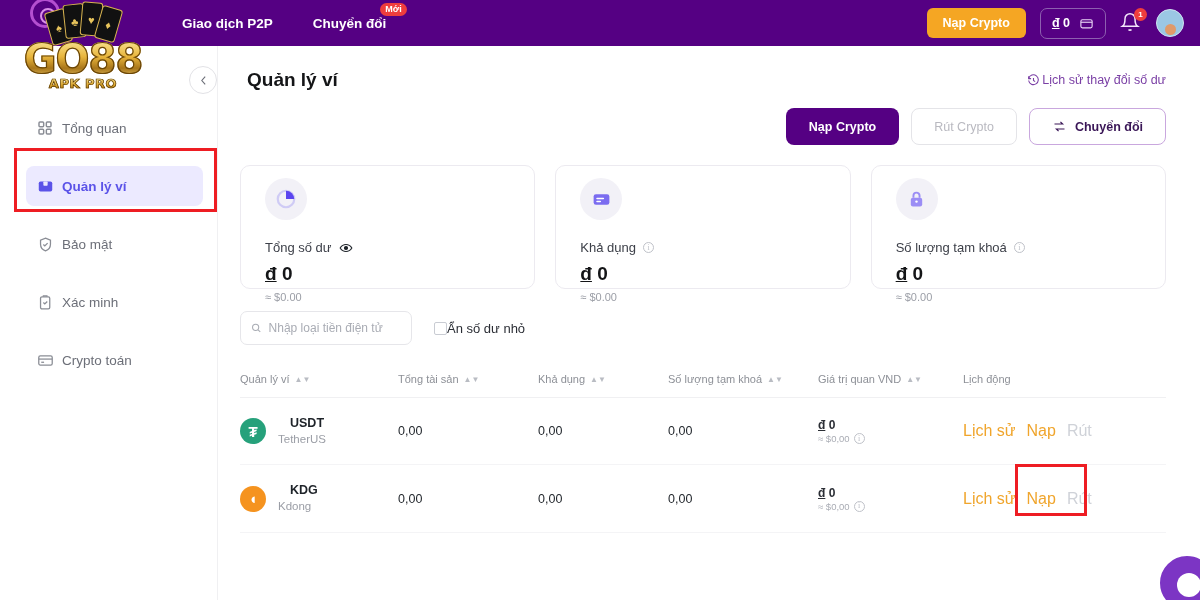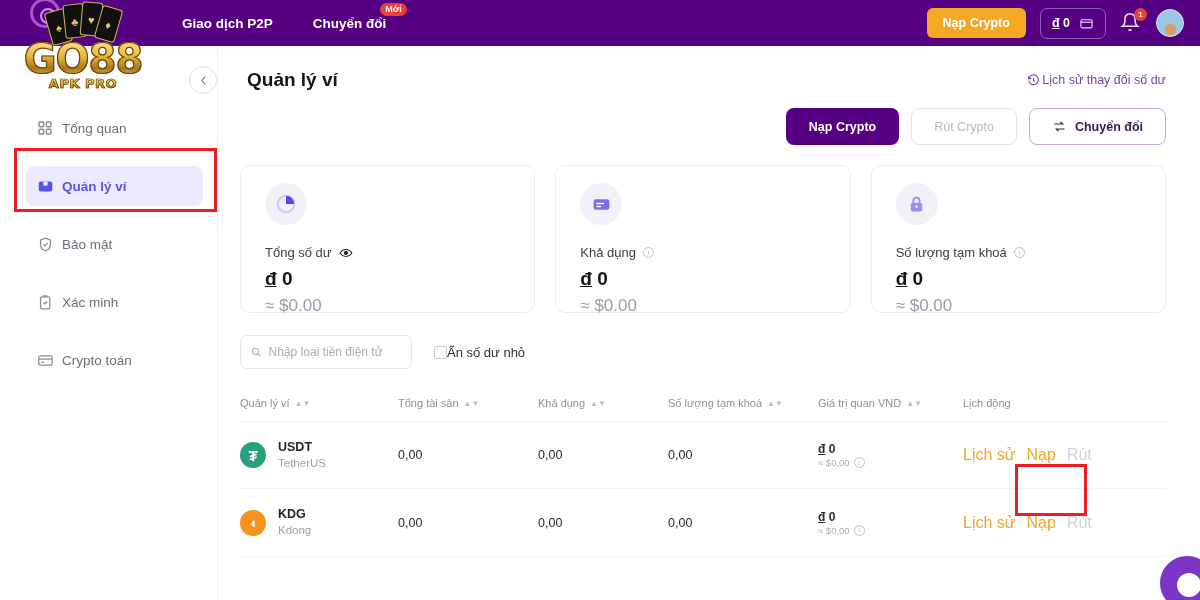--- a/index.html
+++ b/index.html
@@ -140,31 +140,31 @@
     font-size: 12.5px; font-weight: bold; border-radius: 8px;
     padding: 10px 22px; cursor: pointer; white-space: nowrap;
     display: flex; align-items: center; gap: 8px; border: 1px solid transparent;
   }
   .btn-primary { background: #550083; color: #fff; }
   .btn-ghost { background: #fff; color: #b9b9c0; border-color: #e4e4e8; font-weight: normal; }
   .btn-outline { background: #fff; color: #3a1657; border-color: #c9a7de; }
 
   .cards { display: flex; gap: 20px; padding: 20px 34px 0 22px; }
   .bal-card {
-    flex: 1; height: 148px; border: 1px solid #eceaf0; border-radius: 10px;
-    padding: 17px 24px; background: #fff;
+    flex: 1; height: 124px; border: 1px solid #eceaf0; border-radius: 10px;
+    padding: 12px 24px; background: #fff;
   }
   .bal-ico-wrap {
     width: 42px; height: 42px; border-radius: 50%; background: #f2f1f7;
     display: flex; align-items: center; justify-content: center; margin-bottom: 20px;
   }
   .bal-label { display: flex; align-items: center; gap: 7px; font-size: 13px; color: #3d4049; }
   .bal-amount { font-size: 19px; font-weight: bold; color: #141517; margin-top: 8px; }
   .bal-amount .dong { text-decoration: underline; }
-  .bal-sub { font-size: 17px; color: #9b9ea6; margin-top: 6px; }
+  .bal-sub { font-size: 11px; color: #9b9ea6; margin-top: 6px; }
 
   .filter-row { display: flex; align-items: center; gap: 22px; padding: 22px 34px 0 22px; }
   .search-box {
     width: 172px; height: 34px; border: 1px solid #e6e6ea; border-radius: 7px;
     display: flex; align-items: center; gap: 7px; padding: 0 10px;
   }
   .search-box input {
     border: none; outline: none; font-size: 12px; color: #3d4049;
     width: 100%; font-family: "Liberation Sans", sans-serif; background: transparent;
   }
@@ -174,21 +174,21 @@
 
   table { width: calc(100% - 56px); margin: 16px 34px 0 22px; border-collapse: collapse; }
   thead th {
     text-align: left; font-size: 11px; font-weight: normal; color: #8d9097;
     padding: 12px 0; border-bottom: 1px solid #f0f0f2; white-space: nowrap;
   }
   .sort-ico { display: inline-block; margin-left: 5px; color: #b9bcc3; font-size: 8px; line-height: 1; vertical-align: 1px;}
   tbody td { padding: 17px 0; border-bottom: 1px solid #f4f4f6; font-size: 12.5px; color: #1e2329; vertical-align: middle; }
   .coin-cell { display: flex; align-items: center; gap: 12px; }
   .coin-ico { width: 26px; height: 26px; border-radius: 50%; display:flex; align-items:center; justify-content:center; color:#fff; font-size: 15px; font-weight: bold; flex: 0 0 26px;}
-  .coin-sym { font-size: 12.5px; font-weight: bold; color: #1e2329; line-height: 1.35; }
+  .coin-sym { font-size: 12.5px; font-weight: bold; color: #1e2329; line-height: 1.35; margin-left: 12px; }
   .coin-name { font-size: 11.5px; color: #9b9ea6; line-height: 1.35; }
   .vnd-top { font-size: 12px; font-weight: bold; color: #2b2e35; }
   .vnd-top .dong { text-decoration: underline; }
   .vnd-bot { font-size: 9.5px; color: #a9acb4; display: flex; align-items: center; gap: 4px; margin-top: 1px;}
   .act-cell { display: flex; align-items: center; gap: 11px; }
   .act { font-size: 16px; color: #f0a52c; cursor: pointer; white-space: nowrap; text-align: right; }
   .act.disabled { color: #cfd2d8; }
 
   .col-w1 { width: 158px; } .col-w2 { width: 140px; }
   .col-w3 { width: 130px; } .col-w4 { width: 150px; } .col-w5 { width: 145px; }

